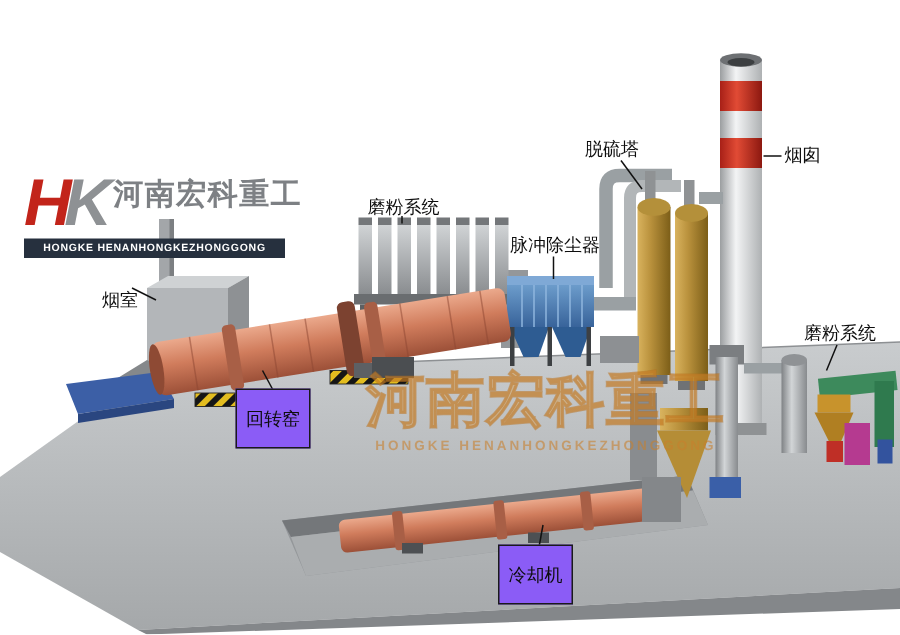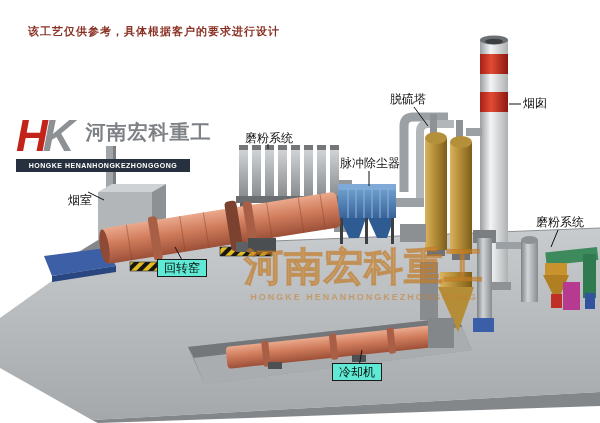--- a/index.html
+++ b/index.html
@@ -2,34 +2,34 @@
 <html><head>
 <meta charset="utf-8">
 <style>
   html,body{margin:0;padding:0;background:#fff;}
   .stage{position:relative;width:600px;height:423px;background:#ffffff;overflow:hidden;
          font-family:"Liberation Sans","DejaVu Sans",sans-serif;}
   .scene{position:absolute;left:0;top:0;z-index:1;}
   .disclaimer{position:absolute;left:28px;top:24px;z-index:4;font-size:11px;font-weight:700;
               color:#8b3226;letter-spacing:1px;white-space:nowrap;}
   .logo{position:absolute;left:16px;top:116px;width:174px;z-index:4;}
-  .logo-top{display:flex;align-items:center;gap:16px;}
+  .logo-top{display:flex;align-items:flex-start;gap:6px;}
   .logo-mono{font-size:44px;font-weight:800;font-style:italic;line-height:.9;letter-spacing:-5px;}
   .logo-mono .h{color:#c2241a;}
   .logo-mono .k{color:#8e9194;}
   .logo-cn{font-size:20px;font-weight:700;color:#7d8084;letter-spacing:1px;padding-bottom:6px;white-space:nowrap;}
   .logo-bar{margin-top:3px;background:#26303e;color:#fff;font-size:7px;font-weight:600;
             letter-spacing:.5px;text-align:center;padding:3px 2px;white-space:nowrap;overflow:hidden;}
   .watermark{position:absolute;left:228px;top:240px;width:272px;text-align:center;z-index:2;pointer-events:none;}
   .wm-cn{font-size:39px;font-weight:700;letter-spacing:1px;color:rgba(219,148,56,.42);
          -webkit-text-stroke:1px rgba(186,112,28,.5);white-space:nowrap;}
   .wm-en{font-size:9px;font-weight:600;letter-spacing:2px;color:rgba(200,128,44,.58);margin-top:-2px;white-space:nowrap;}
   .lbl{position:absolute;z-index:5;font-size:12px;font-weight:400;color:#0d0d0d;
        white-space:nowrap;line-height:1.2;}
-  .lbl.boxed{background:#5eead4;border:1px solid #1a1a1a;padding:1px 6px;}
+  .lbl.boxed{background:#8b5cf6;border:1px solid #1a1a1a;padding:12px 6px;}
 </style>
 </head>
 <body>
 
 <div class="stage">
 
   <svg class="scene" width="600" height="423" viewBox="0 0 600 423">
     <defs>
       <linearGradient id="platTop" x1="0" y1="0" x2="0" y2="1">
         <stop offset="0" stop-color="#c9ccce"></stop>
@@ -233,21 +233,20 @@
       <line x1="182" y1="260" x2="175" y2="247"></line>
       <line x1="358" y1="372" x2="362" y2="350"></line>
     </g>
   </svg>
 
   <div class="watermark">
     <div class="wm-cn">河南宏科重工</div>
     <div class="wm-en">HONGKE HENANHONGKEZHONGGONG</div>
   </div>
 
-  <div class="disclaimer">该工艺仅供参考，具体根据客户的要求进行设计</div>
 
   <div class="logo">
     <div class="logo-top">
       <div class="logo-mono"><span class="h">H</span><span class="k">K</span></div>
       <div class="logo-cn">河南宏科重工</div>
     </div>
     <div class="logo-bar">HONGKE HENANHONGKEZHONGGONG</div>
   </div>
 
   <div class="lbl" style="left:68px;top:193px">烟室</div>

